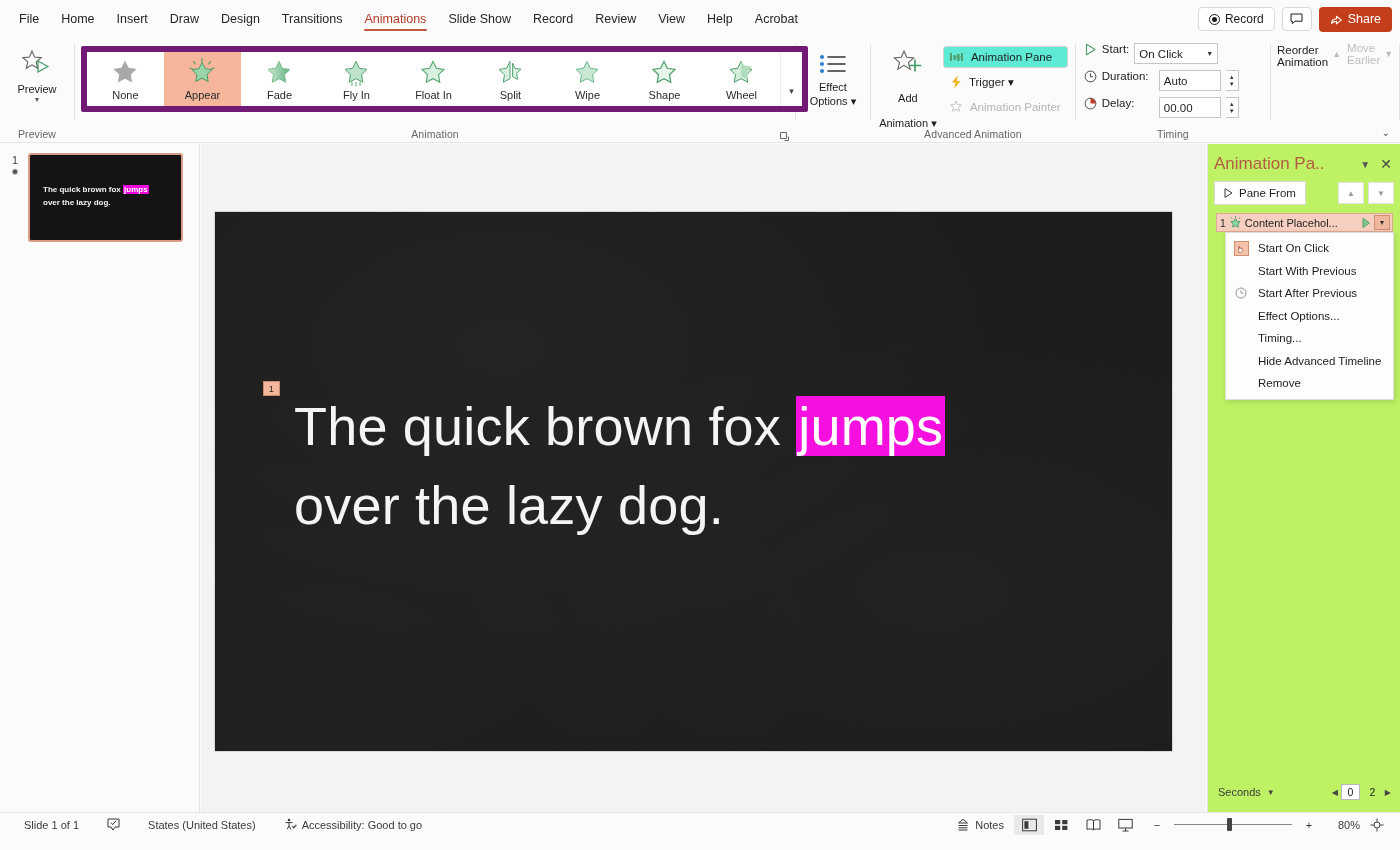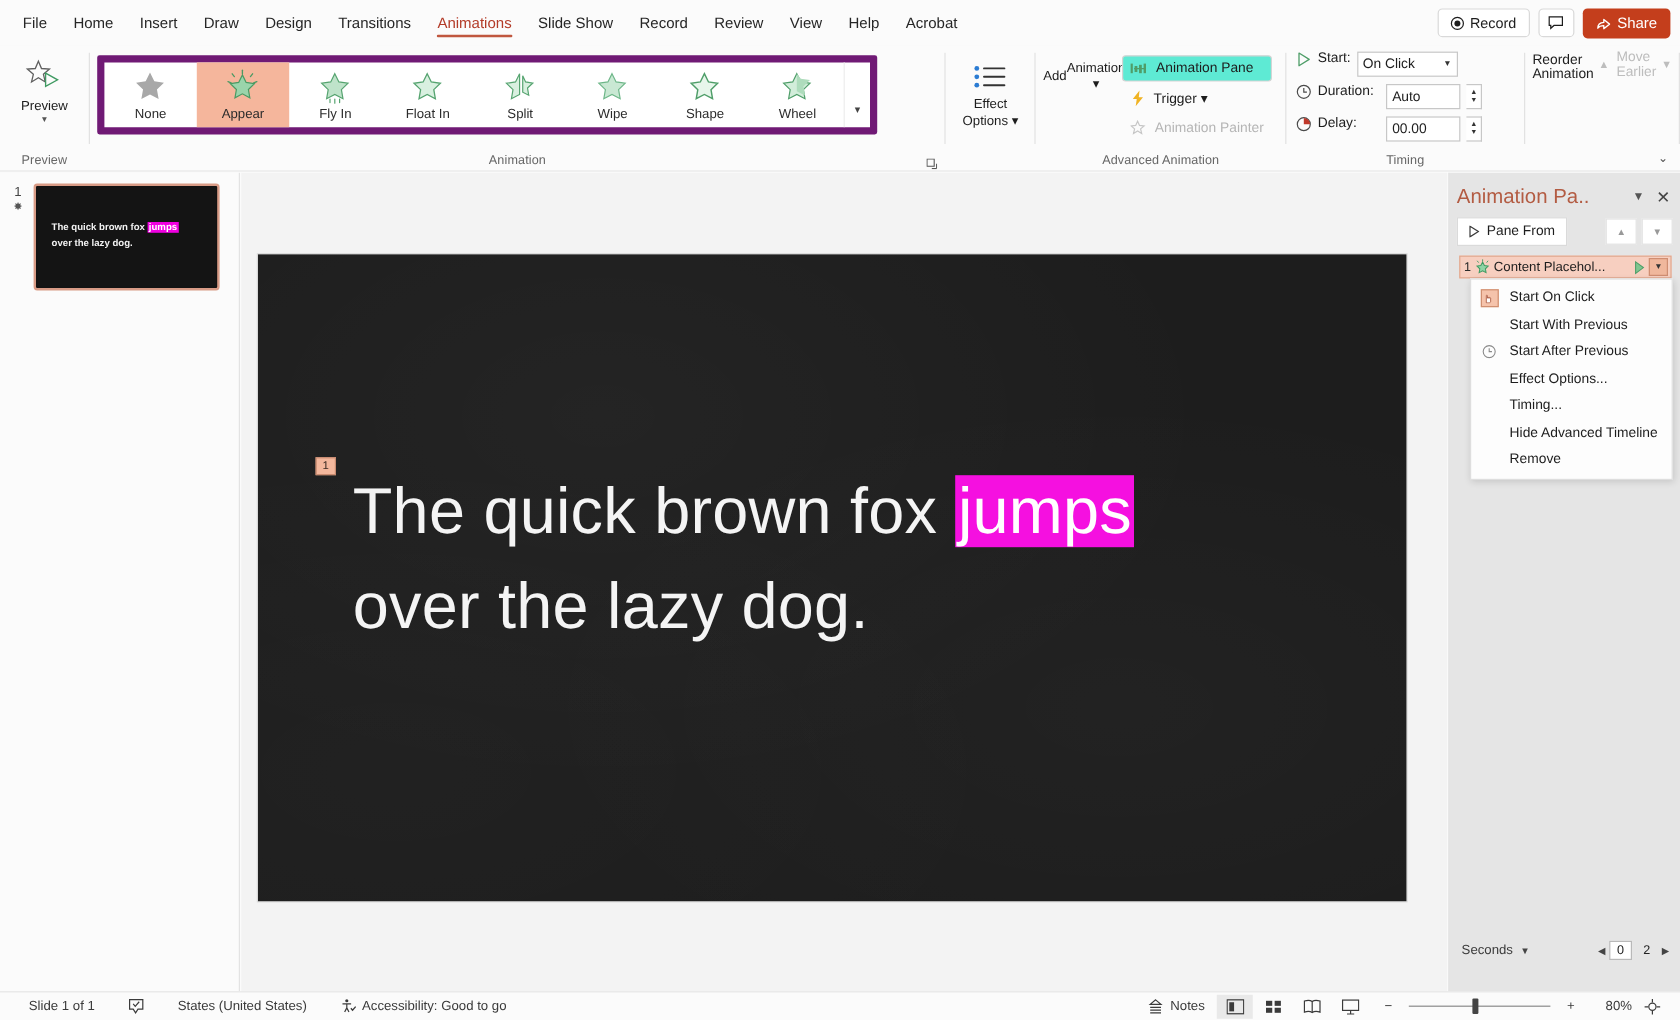--- a/index.html
+++ b/index.html
@@ -104,22 +104,22 @@
   .eff-btn {
     width:74px; display:flex; flex-direction:column; align-items:center;
     padding-top:8px; gap:1px; font-size:11px; color:#1d1d1d; text-align:center;
     line-height:13px;
   }
 
   
   .adv-grp { width:210px; }
   .adv-body { display:flex; padding-top:4px; padding-left:6px; gap:4px; }
   .addanim-btn {
-    width:62px; display:flex; flex-direction:row; align-items:center;
-    padding-top:6px; gap:0px; font-size:11px; color:#1d1d1d; text-align:center;
+    width:62px; display:flex; flex-direction:column; align-items:center;
+    padding-top:6px; gap:12px; font-size:11px; color:#1d1d1d; text-align:center;
     line-height:13px;
   }
   .adv-stack { display:flex; flex-direction:column; gap:3px; padding-top:4px; }
   .adv-item {
     display:flex; align-items:center; gap:6px; height:22px; padding:0 6px;
     font-size:11.5px; color:#1d1d1d; border:1px solid transparent; border-radius:3px;
   }
   .adv-item.boxed { background:#5eead4; border-color:#d4d4d4; }
   .adv-item.dim { color:#b5b5b5; }
 
@@ -199,21 +199,21 @@
   .slide-text {
     position:absolute; left:79px; top:175px; right:60px;
     color:#f4f4f4; font-size:54px; line-height:79px; letter-spacing:0.2px;
     z-index:2;
   }
   .hl { background:#f510e0; color:#ffffff; padding:0 2px; }
 
   
   .anim-pane {
     position:absolute; left:1207px; top:144px; width:193px; height:682px;
-    background:#e5e5e5; border-left:1px solid #e3e3e3;
+    background:#bef264; border-left:1px solid #e3e3e3;
   }
   .ap-head { display:flex; align-items:center; padding:10px 8px 0 6px; }
   .ap-title { font-size:17px; color:#b35c43; flex:1; white-space:nowrap; }
   .ap-caret { font-size:10px; color:#555; padding:0 6px; }
   .ap-close { font-size:14px; color:#444; padding-left:4px; }
   .ap-toolbar { display:flex; align-items:center; padding:7px 6px 0 6px; gap:4px; }
   .playfrom {
     display:flex; align-items:center; gap:6px; height:24px; padding:0 9px;
     background:#fff; border:1px solid #dadada; font-size:11.5px; color:#1d1d1d;
   }
@@ -256,21 +256,21 @@
   .sec-arrow { font-size:8px; color:#444; }
   .sec-spin { display:flex; align-items:center; gap:3px; margin-left:auto; }
   .sec-cell {
     width:19px; height:16px; border:1px solid #b9b9b9; background:#fff;
     display:flex; align-items:center; justify-content:center; font-size:10.5px; color:#222;
   }
   .sec-cell.plain { border-color:transparent; background:transparent; }
 
   
   .statusbar {
-    position:absolute; left:0; bottom:0; width:1400px; height:24px;
+    position:absolute; left:0; bottom:14px; width:1400px; height:24px;
     background:#fbfbfb; border-top:1px solid #e6e6e6;
     display:flex; align-items:center; font-size:11px; color:#3a3a3a;
   }
   .sb-left { display:flex; align-items:center; gap:0px; padding-left:10px; }
   .sb-cell { display:flex; align-items:center; gap:5px; padding:0 14px; }
   .sb-right { margin-left:auto; display:flex; align-items:center; gap:2px; padding-right:8px; }
   .sb-iconbtn {
     width:30px; height:20px; display:flex; align-items:center; justify-content:center;
     color:#3a3a3a;
   }
@@ -382,20 +382,32 @@
                 <path d="M15 1.5v3"></path>
                   <path d="M6.5 4.5l1.8 2.3"></path>
                   <path d="M23.5 4.5l-1.8 2.3"></path>
                 <path d="M3 11l2.6 1"></path>
                   <path d="M27 11l-2.6 1"></path>
               </g>
             </svg>
             <span>Appear</span>
           </div>
 
+          <div class="gal-item">
+            <svg class="star" width="30" height="30" viewBox="0 0 30 30">
+              <defs>
+                  <linearGradient id="fadeG" x1="0" y1="0" x2="1" y2="0">
+                <stop offset="0" stop-color="#cfe9d6"></stop>
+                    <stop offset="1" stop-color="#62b07d"></stop>
+              </linearGradient>
+                </defs>
+              <path d="M15 4.4l3.4 6.9 7.6 1.1-5.5 5.3 1.3 7.6-6.8-3.6-6.8 3.6 1.3-7.6-5.5-5.3 7.6-1.1z" fill="url(#fadeG)" stroke="#7cbf92" stroke-width="1"></path>
+            </svg>
+            <span>Fade</span>
+          </div>
 
           <div class="gal-item">
             <svg class="star" width="30" height="30" viewBox="0 0 30 30">
               <path d="M15 4.4l3.4 6.9 7.6 1.1-5.5 5.3 1.3 7.6-6.8-3.6-6.8 3.6 1.3-7.6-5.5-5.3 7.6-1.1z" fill="#bfe3ca" stroke="#56a470" stroke-width="1"></path>
               <g stroke="#56a470" stroke-width="1" stroke-linecap="round">
                 <path d="M11 25.5v3"></path>
                   <path d="M15 25.5v3.5"></path>
                   <path d="M19 25.5v3"></path>
               </g>
             </svg>

